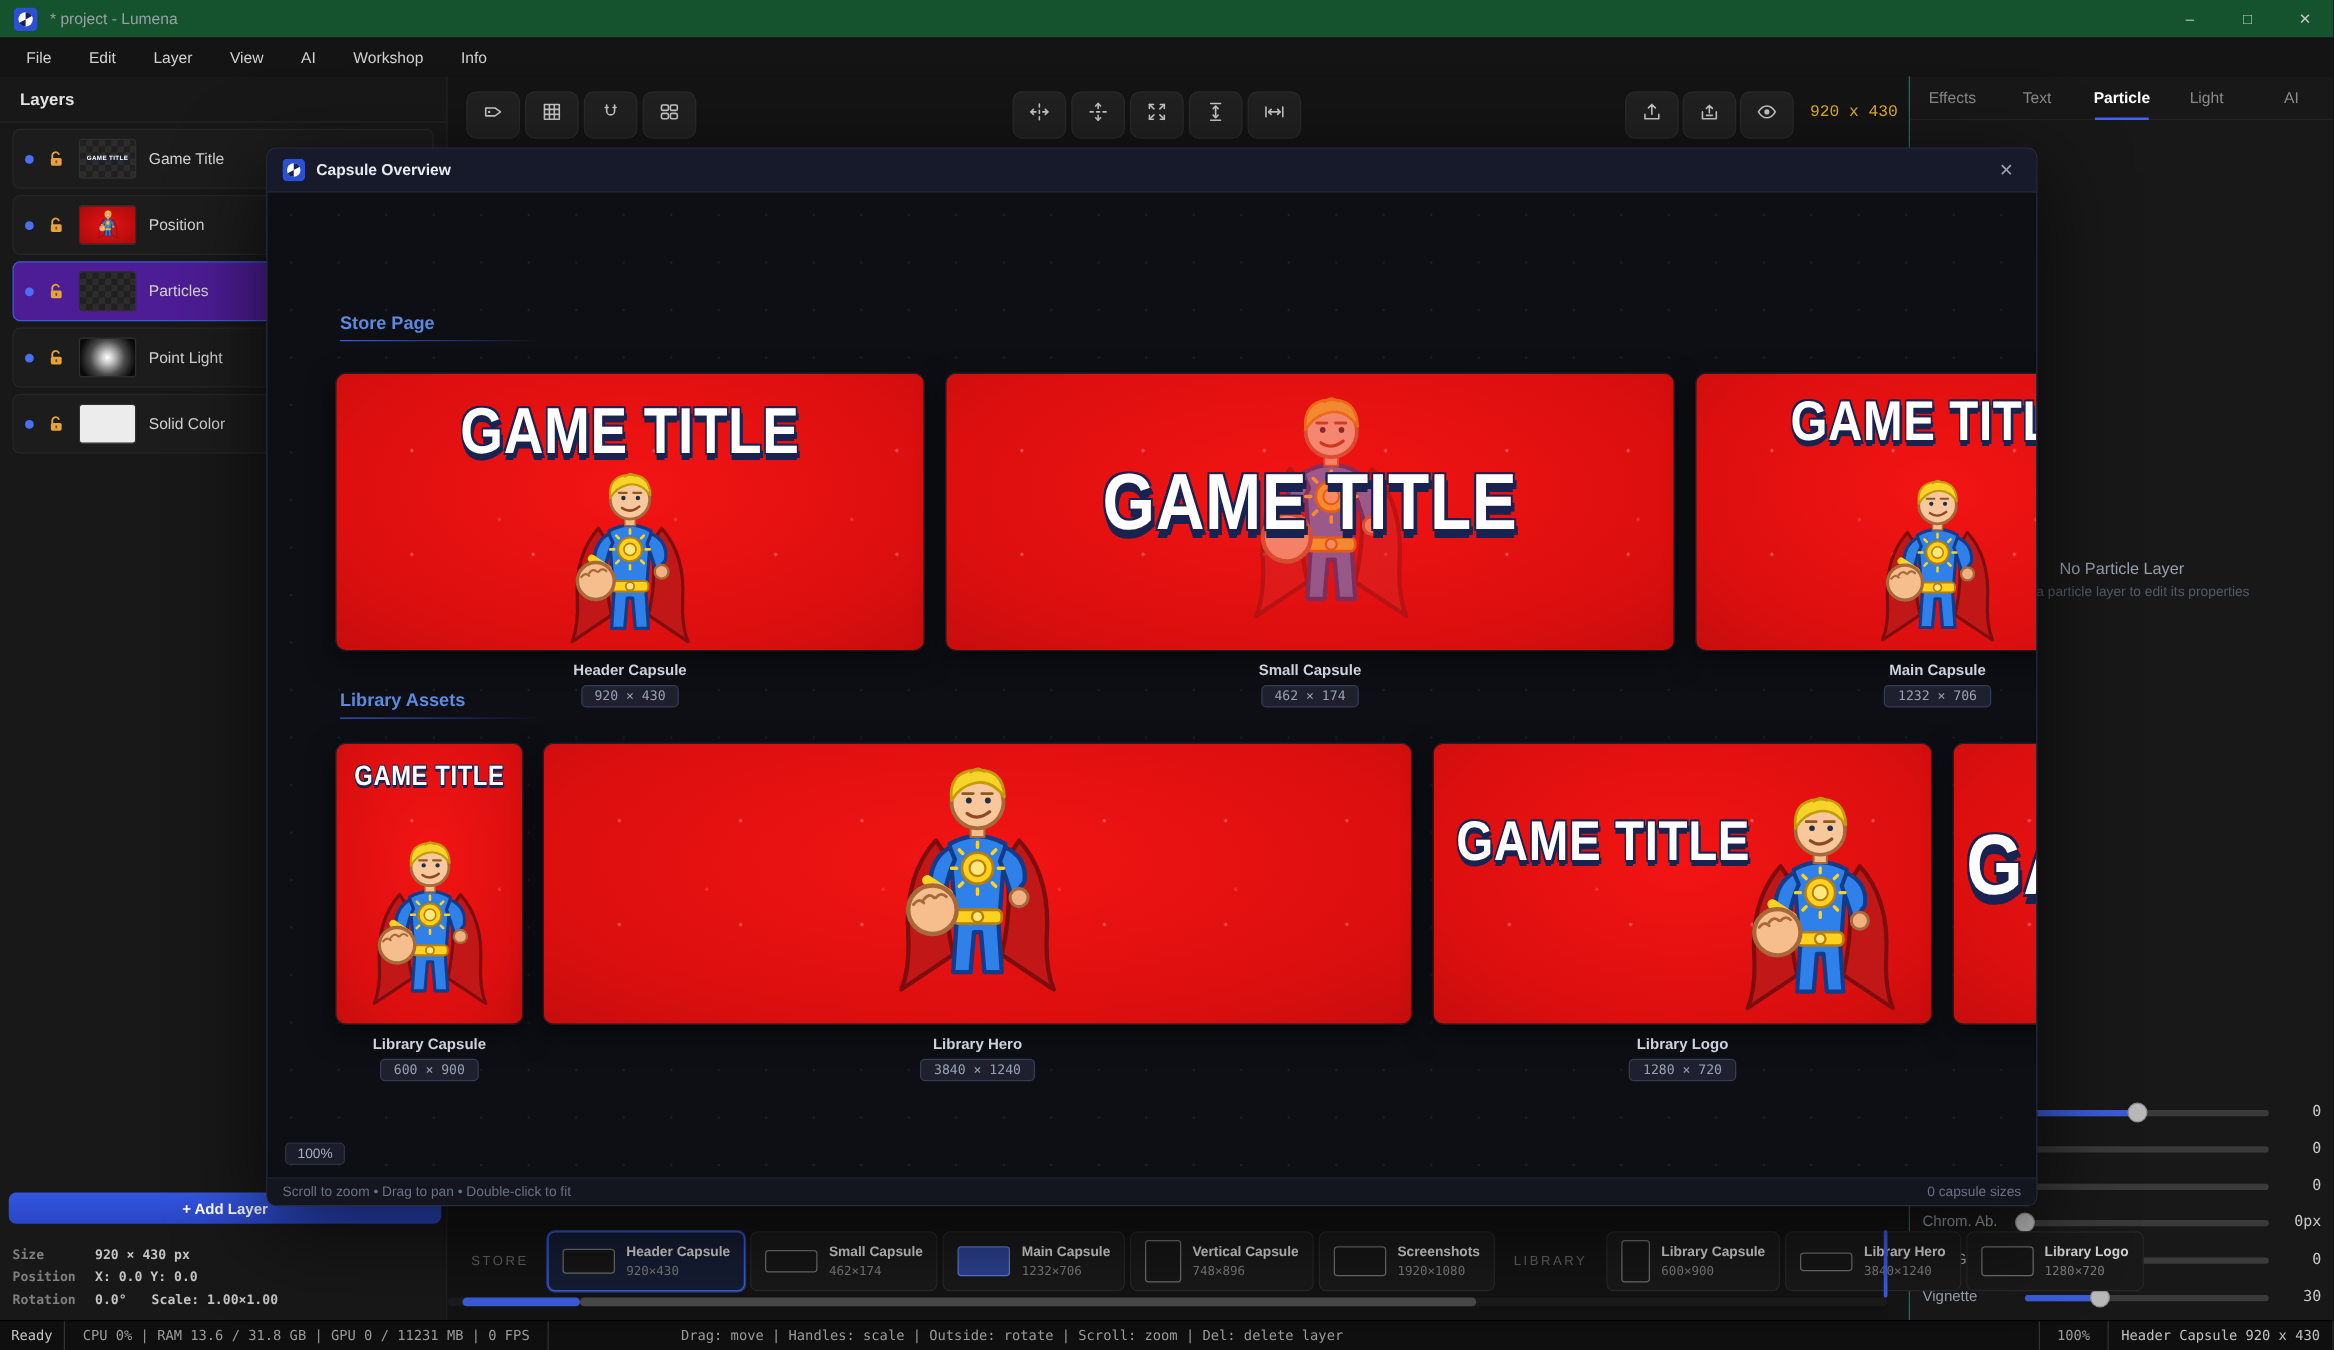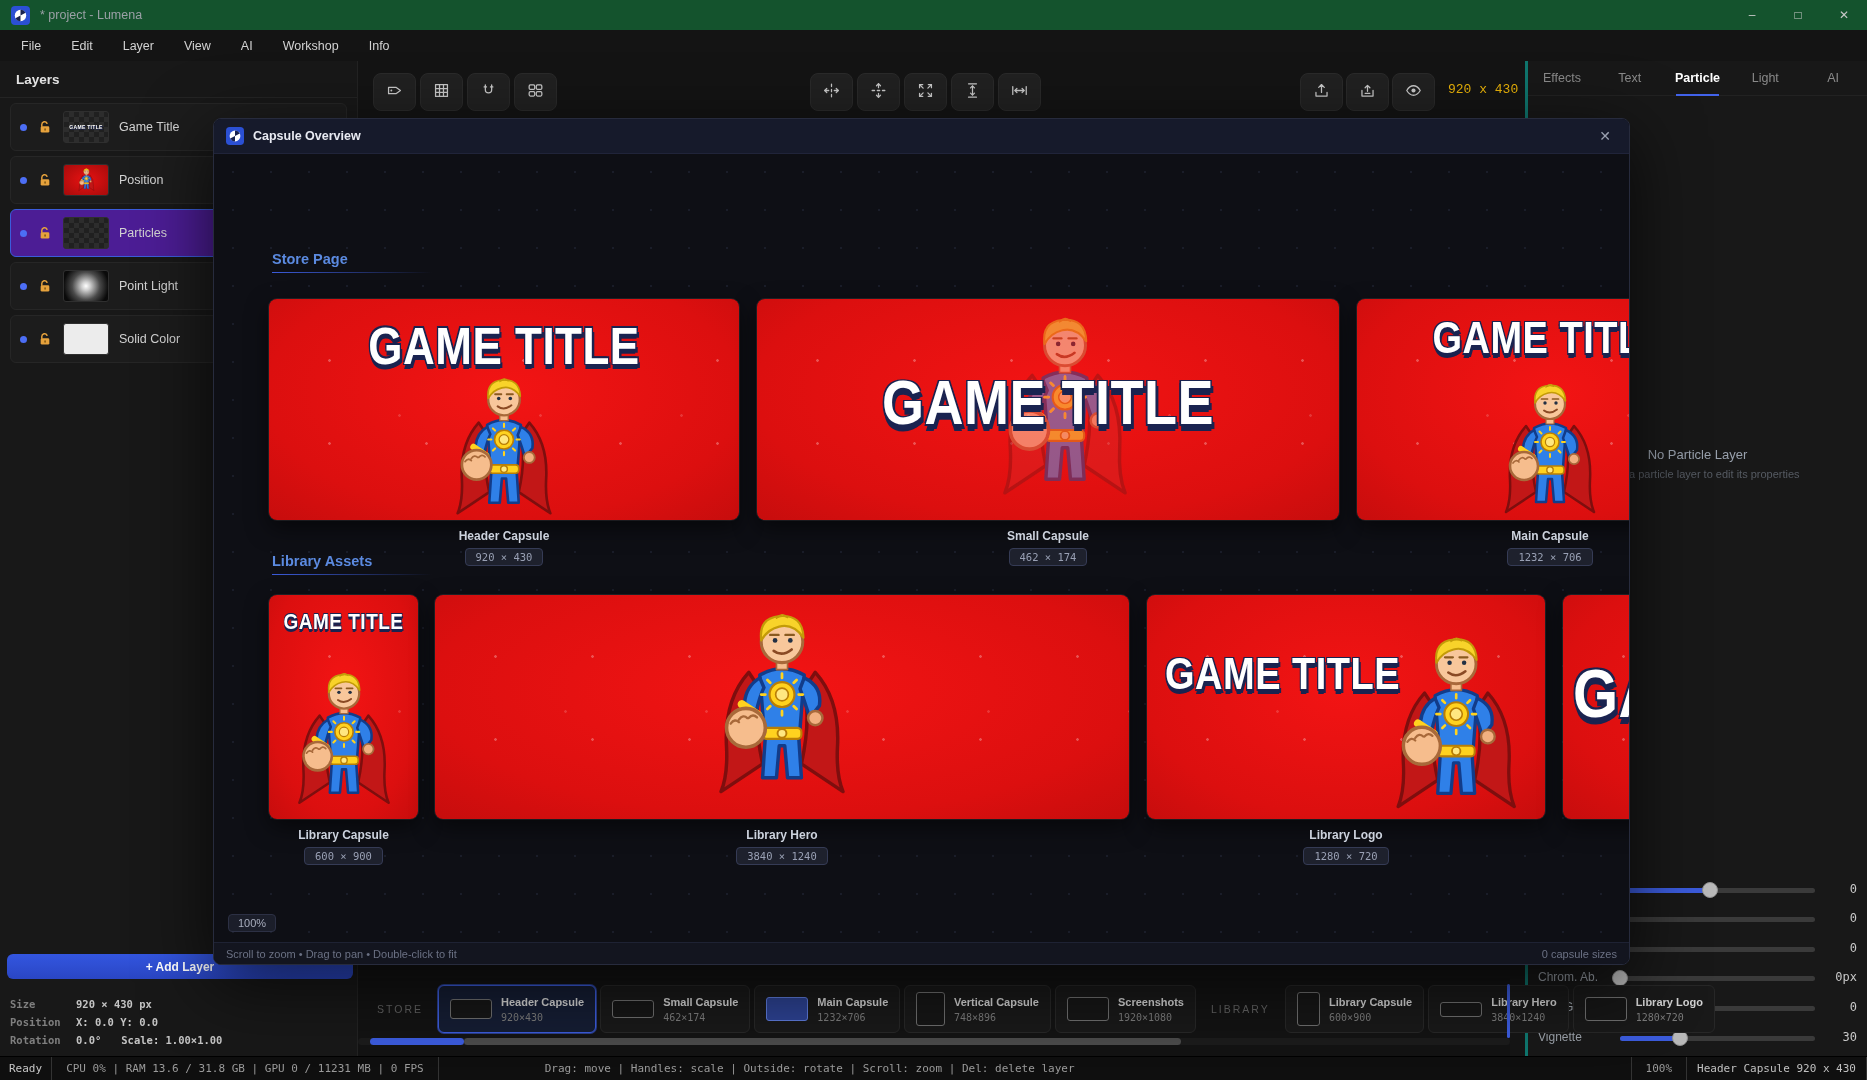--- a/index.html
+++ b/index.html
@@ -56,21 +56,21 @@
              background:linear-gradient(180deg,#3356e0,#2a46c4);color:#fff;font-size:12px;
              font-weight:700;display:flex;align-items:center;justify-content:center;z-index:5;}
   .transform{position:absolute;left:0;top:995px;width:357px;font-family:"DejaVu Sans Mono",monospace;font-weight:bold;}
   .tf-row{display:flex;align-items:center;height:18px;padding:0 10px;font-size:10.5px;}
   .tf-label{width:66px;color:#7f7f7f;flex:0 0 auto;}
   .tf-value{color:#c4c4c4;}
   .tf-extra{color:#c4c4c4;margin-left:20px;}
 
   
   .right-panel{position:absolute;top:61px;right:0;width:339px;bottom:23px;background:#181818;
-               border-left:3px solid #0f766e;}
+               border-left:1px solid #0f766e;}
   .rp-tabs{display:flex;height:34px;border-bottom:1px solid #222;}
   .rp-tab{flex:1;display:flex;align-items:center;justify-content:center;font-size:12.5px;
           color:#8a8a8a;position:relative;}
   .rp-tab.active{color:#fff;font-weight:700;}
   .rp-tab.active::after{content:"";position:absolute;left:12px;right:12px;bottom:-1px;height:2px;
                         background:#4263eb;}
   .rp-empty{position:absolute;top:386px;left:0;right:0;text-align:center;}
   .rp-empty-title{font-size:13px;color:#98a0ac;margin-bottom:6px;}
   .rp-empty-sub{font-size:11px;color:#565b63;}
   .rp-slider{position:absolute;left:0;width:100%;height:22px;}

